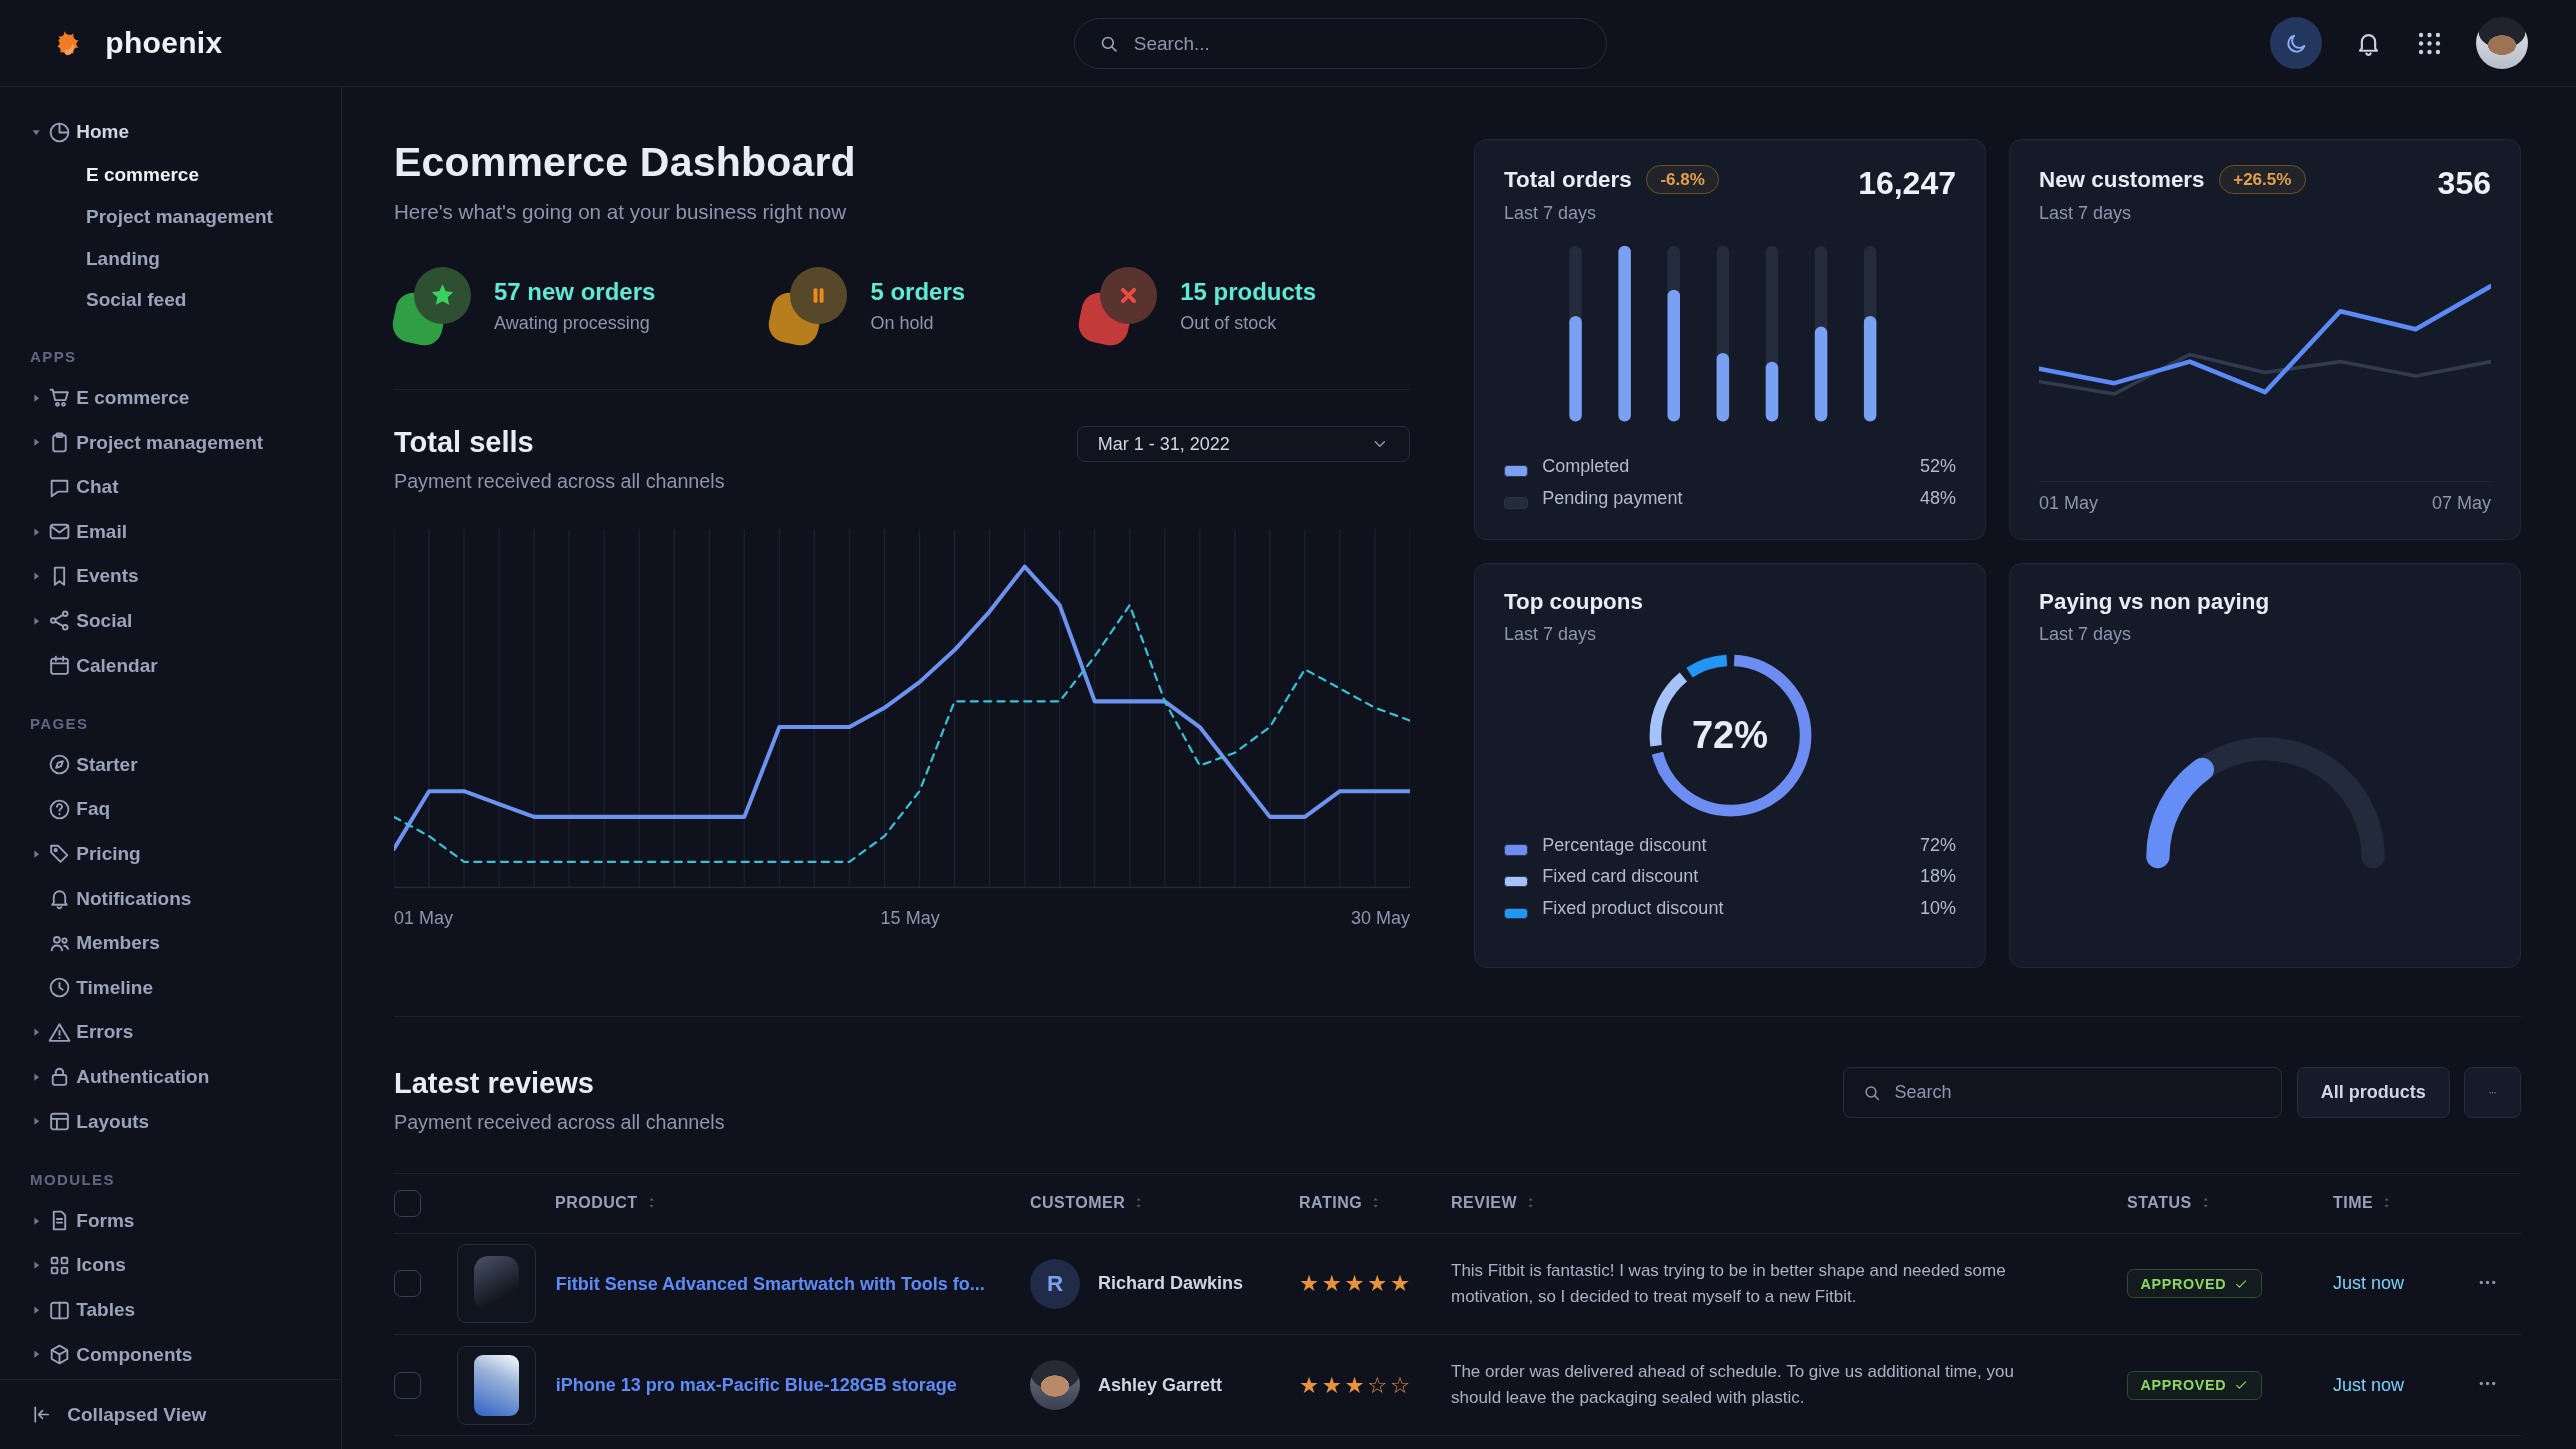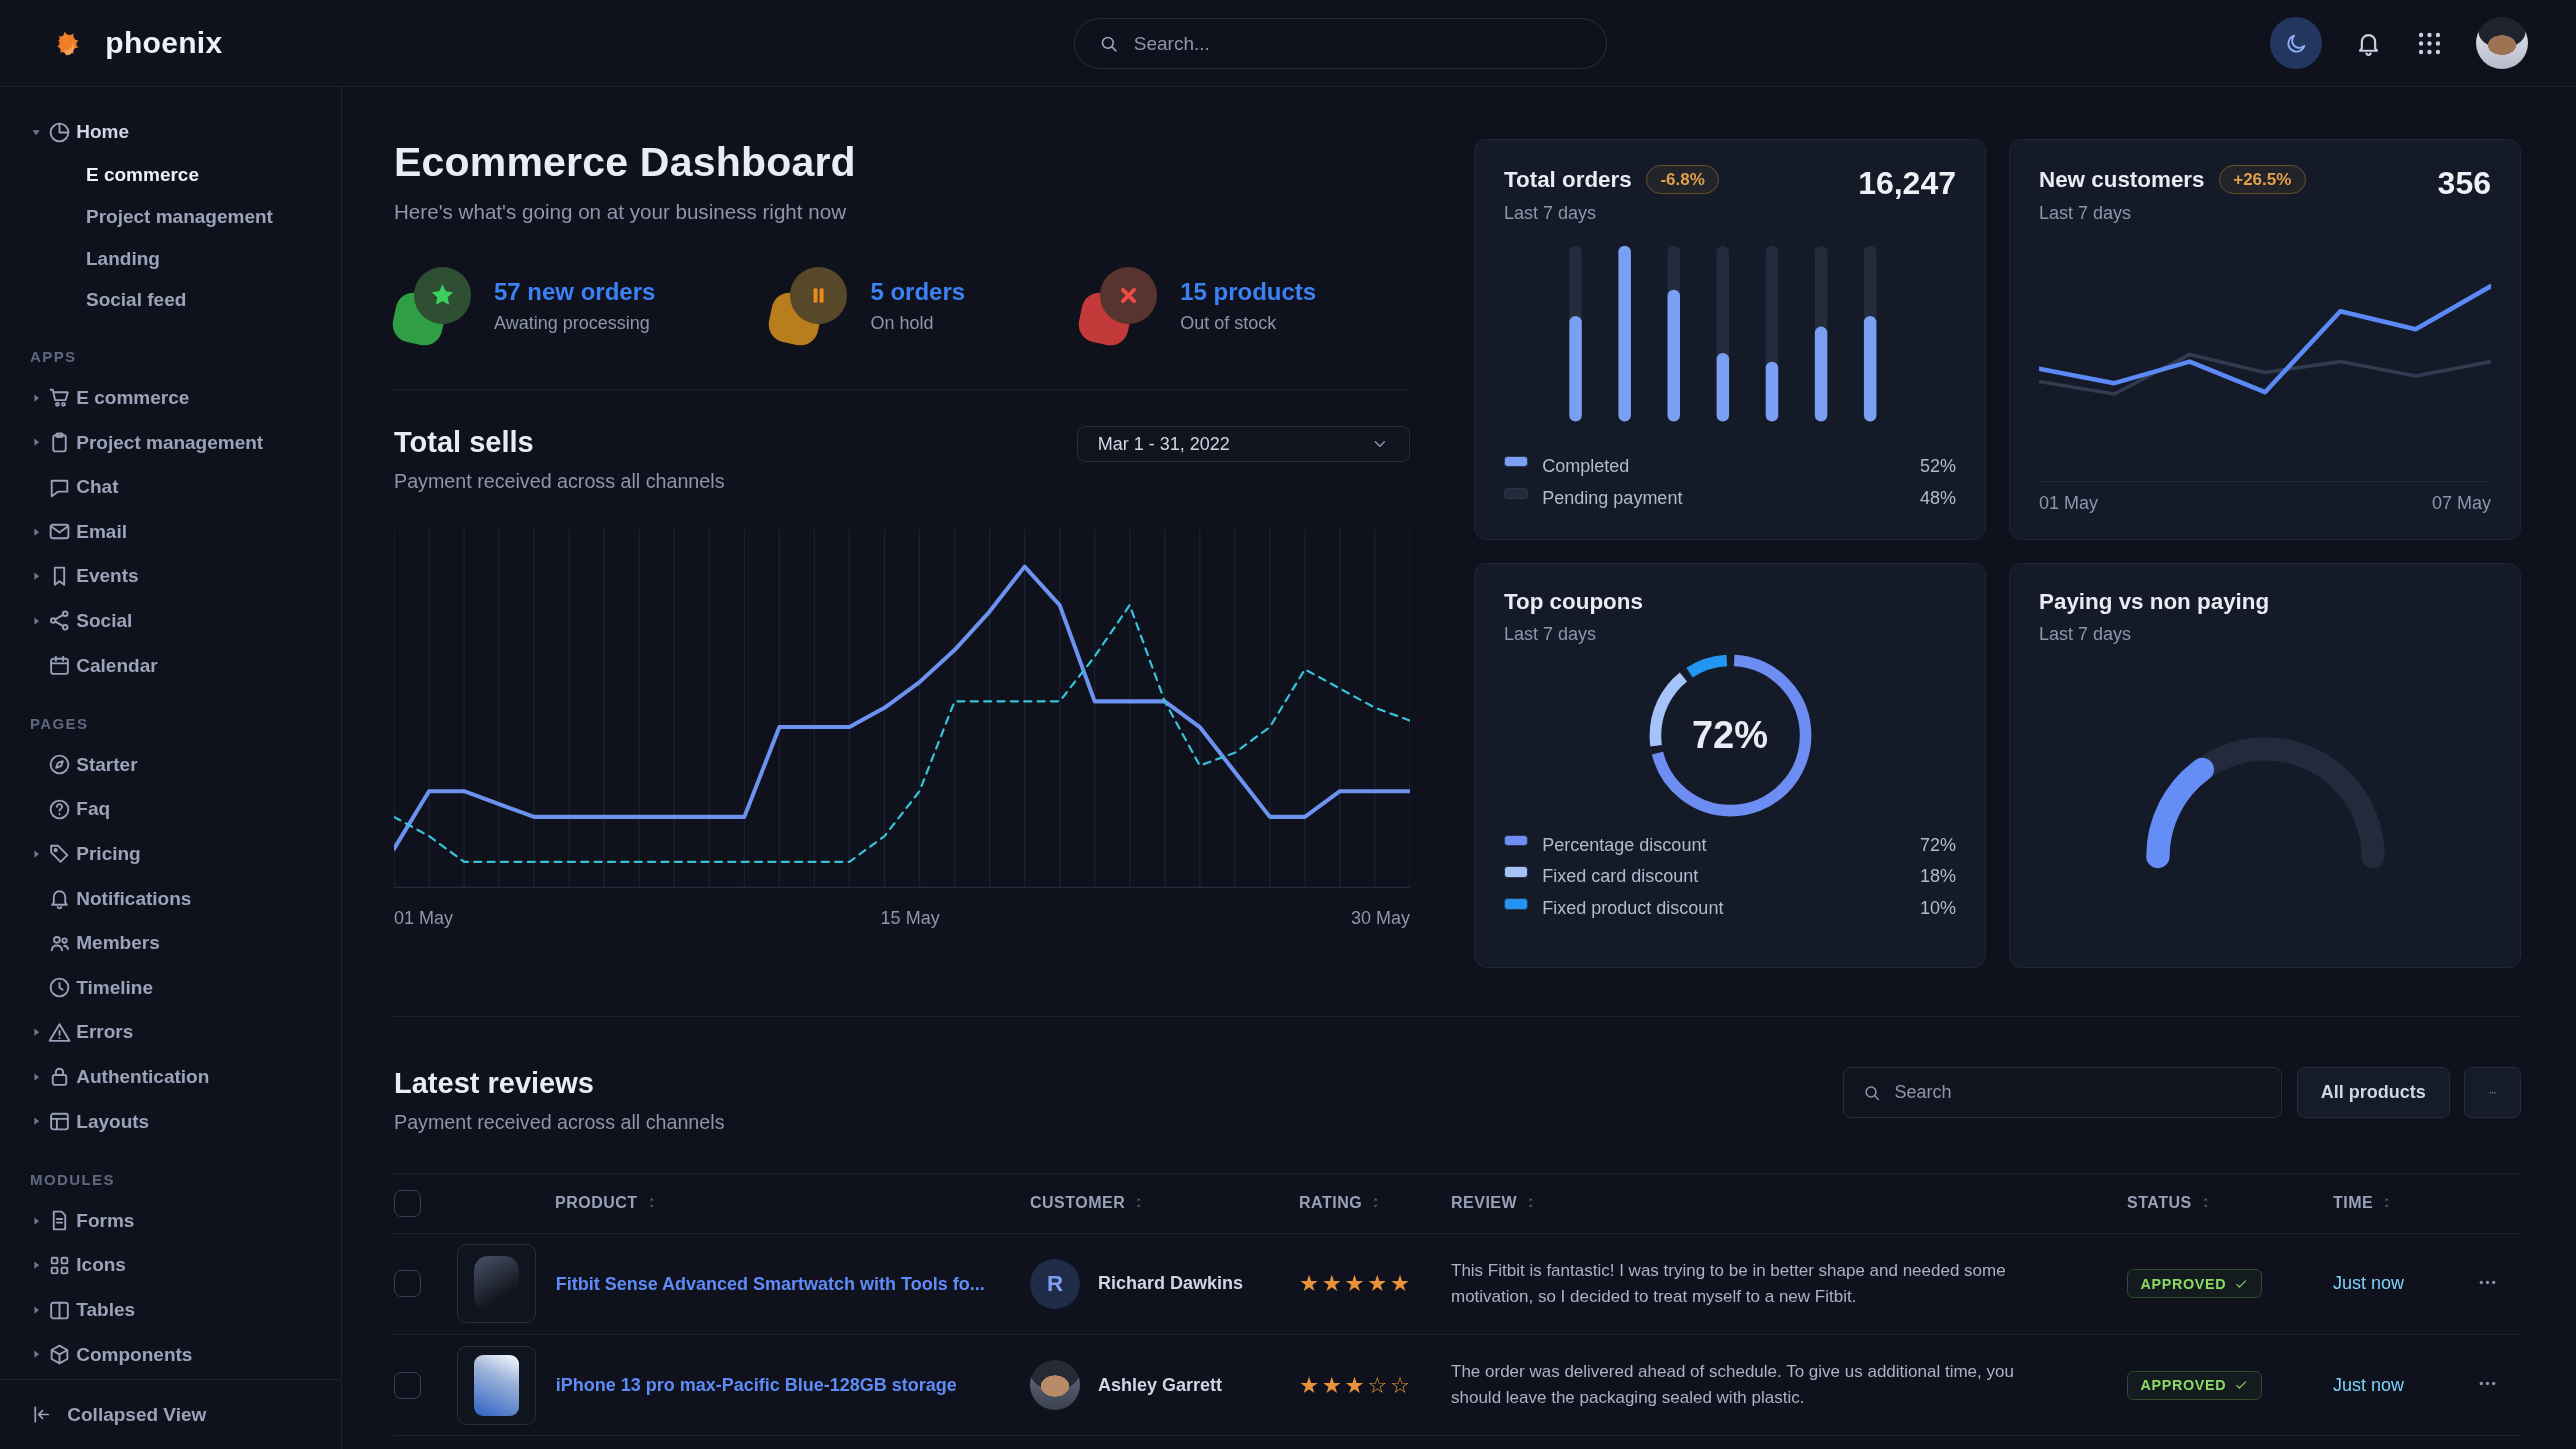--- a/index.html
+++ b/index.html
@@ -45,21 +45,21 @@
   .top-grid{display:grid;grid-template-columns:1fr 512px 512px;grid-template-rows:401px 405px;column-gap:23px;row-gap:23px}
   .left-panel{grid-row:1 / span 2;padding-right:41px}
   .page-title{font-size:41px;font-weight:800;color:#e8ecf4;letter-spacing:0.2px;margin-bottom:14.3px}
   .page-subtitle{font-size:20.6px;color:#8d96ad}
   .stats-row{display:flex;gap:115px;margin-top:43px}
   .stat{display:flex;align-items:center;gap:23px}
   .stat-blob{position:relative;width:77px;height:77px;flex:none}
   .stat-blob .back{position:absolute;left:0;bottom:0;width:50px;height:50px;border-radius:18px;transform:rotate(12deg)}
   .stat-blob .front{position:absolute;right:0;top:0;width:57px;height:57px;border-radius:50%;display:flex;align-items:center;justify-content:center}
   .stat-blob .front svg{width:27px;height:27px}
-  .stat-value{font-size:24px;font-weight:800;color:#3b82f6;margin-bottom:7.2px}
+  .stat-value{font-size:24px;font-weight:800;color:#5eead4;margin-bottom:7.2px}
   .stat-caption{font-size:18px;color:#8d96ad}
   .panel-divider{border:0;border-top:1.8px solid #1c2230;margin-top:45px}
   .ts-head{margin-top:36px;display:flex;align-items:flex-start;justify-content:space-between}
   .sec-title{font-size:29px;font-weight:800;color:#e8ecf4}
   .sec-sub{font-size:19.7px;color:#8d96ad;margin-top:10.7px}
   .date-select{width:333px;height:36px;border:1.8px solid #262d3f;border-radius:8px;display:flex;align-items:center;justify-content:space-between;padding:0 19.7px;font-size:18px;color:#cfd6e4;cursor:pointer;background:#11141f}
   .date-select .icon{width:19.7px;height:19.7px;color:#8d96ad}
   .ts-chart{margin-top:30px;height:376px}
   .ts-xlabels{position:relative;height:32px;margin-top:9px;font-size:18px;color:#8d96ad}
   .ts-xlabels .xl-left{position:absolute;left:0}
@@ -69,21 +69,21 @@
   
   .card{background:#151a28;border:1.8px solid #20273a;border-radius:12.5px;padding:25px 29px;display:flex;flex-direction:column}
   .card-head{display:flex;align-items:flex-start;justify-content:space-between}
   .card-title-row{display:flex;align-items:center;gap:14.3px}
   .card-title{font-size:22.4px;font-weight:800;color:#e8ecf4}
   .badge{border:1.8px solid #6a5226;color:#e3a04b;background:rgba(227,160,75,.07);font-size:17px;font-weight:700;padding:3.6px 13.4px;border-radius:894px}
   .card-value{font-size:32px;font-weight:800;color:#eef1f6}
   .card-period{font-size:18px;color:#8d96ad;margin-top:9px}
   .card-chart{flex:1;display:flex;align-items:center;justify-content:center;min-height:0}
   .legend{margin-top:5.4px}
-  .legend-row{display:flex;align-items:flex-start;gap:14.3px;padding:5.4px 0;font-size:18px;color:#b2bacd}
+  .legend-row{display:flex;align-items:flex-end;gap:14.3px;padding:5.4px 0;font-size:18px;color:#b2bacd}
   .legend-swatch{width:24px;height:11.6px;border-radius:3.6px;border:0.9px solid #2c3447;flex:none}
   .legend-value{margin-left:auto;color:#b2bacd}
   .nc-axis{border-top:1.8px solid #20273a;margin-top:10.7px;padding-top:10.7px;display:flex;justify-content:space-between;font-size:18px;color:#8d96ad}
   .donut-wrap{position:relative;width:177px;height:177px;margin:1.8px auto 0}
   .donut-center{position:absolute;inset:0;display:flex;align-items:center;justify-content:center;font-size:38px;font-weight:600;color:#e8ecf4}
   .gauge-wrap{width:269px;margin:12.5px auto 5.4px}
 
   
   .reviews{margin-top:48px;border-top:1.8px solid #1c2230;padding-top:50px}
   .reviews-head{display:flex;align-items:flex-start;justify-content:space-between}

